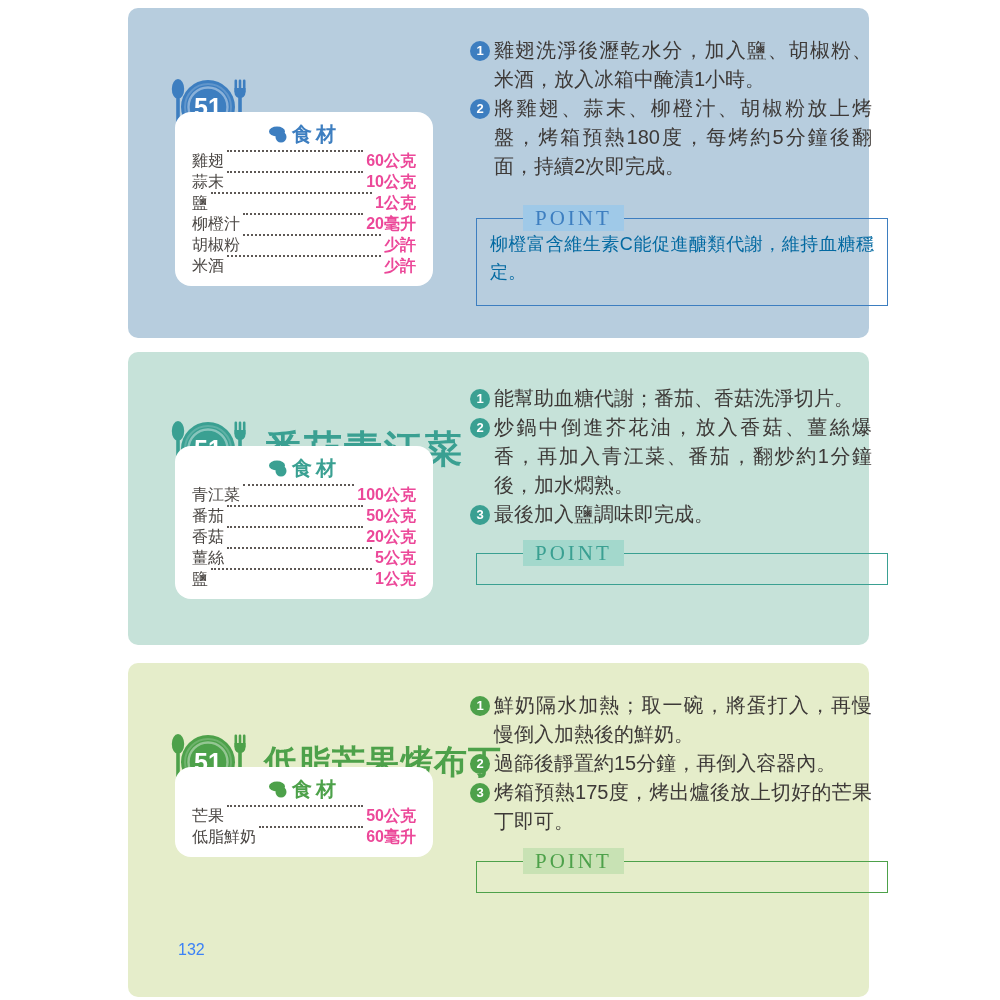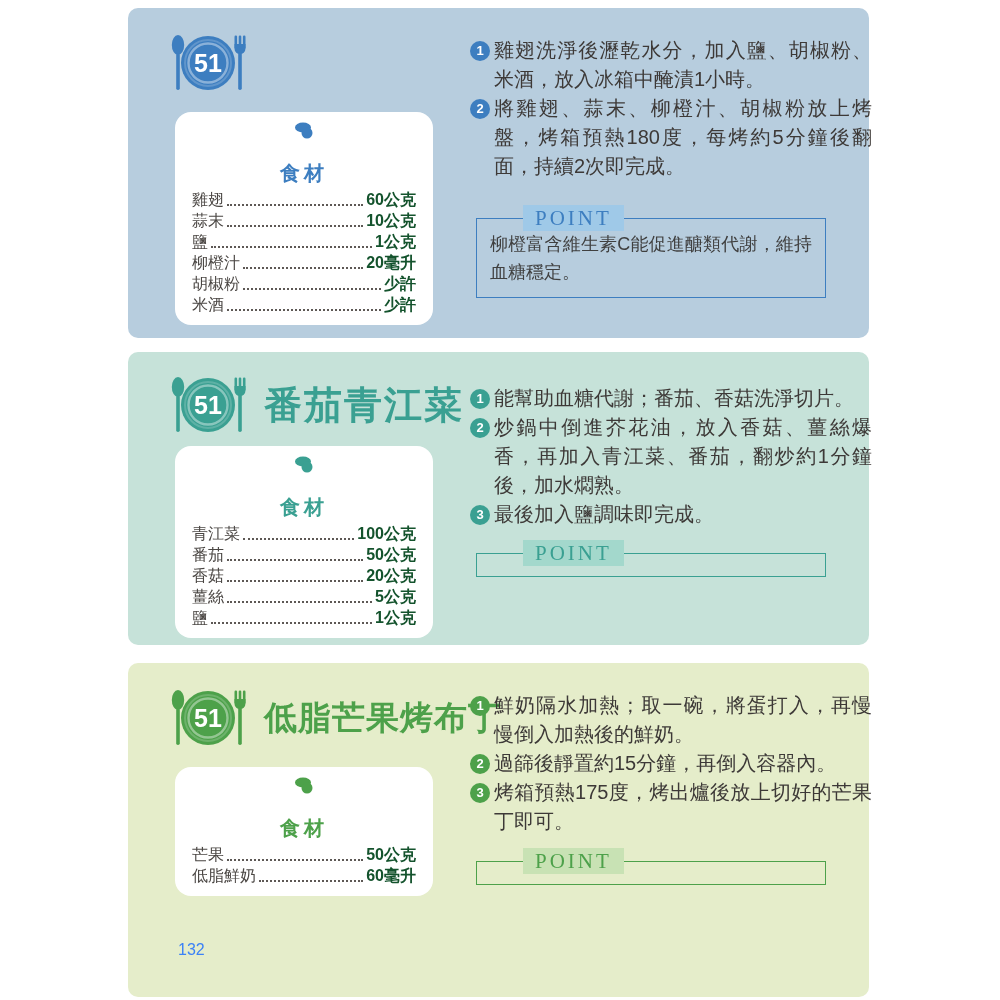--- a/index.html
+++ b/index.html
@@ -9,21 +9,21 @@
   }
   .panel{
     position:absolute;left:128px;width:741px;border-radius:10px;
     background:var(--bg);
   }
   .p1{top:8px;height:330px;}
   .p2{top:352px;height:293px;}
   .p3{top:663px;height:334px;}
 
   
-  .badge{position:absolute;left:42px;display:flex;align-items:center;}
+  .badge{position:absolute;left:42px;display:flex;align-items:center;margin-top:44px;}
   .p1 .badge{top:26px;}
   .p2 .badge{top:24px;}
   .p3 .badge{top:26px;}
   .dish-icon{width:78px;height:58px;flex:0 0 auto;}
   .dish-icon .solid{fill:var(--accent);}
   .badge-num{fill:#ffffff;font-family:"Liberation Sans",sans-serif;font-weight:bold;font-size:25px;}
   .title{
     margin:0 0 0 16px;color:var(--accent);font-weight:bold;font-size:38px;
     letter-spacing:2px;font-family:"Liberation Serif",serif;white-space:nowrap;
   }
@@ -31,60 +31,60 @@
 
   
   .ing-box{
     position:absolute;left:47px;width:258px;background:#ffffff;border-radius:16px;
     padding:10px 17px 10px 17px;box-sizing:border-box;
   }
   .p1 .ing-box{top:104px;}
   .p2 .ing-box{top:94px;}
   .p3 .ing-box{top:104px;}
   .ing-head{
-    display:flex;justify-content:center;align-items:center;gap:22px;
+    display:flex;justify-content:center;align-items:center;gap:3px;
     color:var(--accent);font-weight:bold;font-size:20px;letter-spacing:4px;
-    line-height:24px;margin-bottom:4px;flex-direction:column;
+    line-height:24px;margin-bottom:4px;
   }
   .chef-icon{width:21px;height:17px;fill:var(--accent);}
-  .ing-row{display:flex;align-items:flex-end;font-size:16px;line-height:21px;color:#4a4643;}
+  .ing-row{display:flex;align-items:flex-start;font-size:16px;line-height:21px;color:#4a4643;}
   .ing-row .dots{flex:1;border-bottom:2px dotted #5d5855;margin:0 3px 4px 3px;min-width:10px;}
-  .ing-row .amt{color:#14532d;font-weight:bold;white-space:nowrap;}
+  .ing-row .amt{color:#ec4899;font-weight:bold;white-space:nowrap;}
 
   
   .steps{position:absolute;left:342px;width:402px;}
   .p1 .steps{top:28px;}
   .p2 .steps{top:32px;}
   .p3 .steps{top:28px;}
   .step{display:flex;align-items:flex-start;}
   .step-num{
     flex:0 0 20px;height:20px;border-radius:50%;background:var(--accent);
     color:#fff;font-size:13px;font-weight:bold;text-align:center;line-height:20px;
     margin:5px 4px 0 0;
   }
   .step-text{
     font-size:20px;line-height:29px;color:#3d3937;text-align:justify;
     text-justify:inter-character;flex:1;
   }
 
   
   .point{
-    position:absolute;left:348px;width:350px;border:1px solid var(--accent);
-    padding:11px 13px 11px 13px;box-sizing:border-box;
+    position:absolute;left:348px;width:412px;border:1px solid var(--accent);
+    padding:11px 13px 19px 13px;box-sizing:border-box;
   }
   .p1 .point{top:210px;}
   .p2 .point{top:201px;}
   .p3 .point{top:198px;}
   .point-label{
     position:absolute;top:-14px;left:46px;background:var(--label-bg);
     color:var(--accent);font-family:"Liberation Serif",serif;font-size:21px;
     letter-spacing:3px;line-height:26px;padding:0 12px;
   }
   .point-text{
-    margin:0;font-size:18px;line-height:28px;color:#404040;text-align:justify;
+    margin:0;font-size:18px;line-height:28px;color:#0369a1;text-align:justify;
     text-justify:inter-character;
   }
 
   .page-num{position:absolute;left:178px;top:941px;font-size:16px;color:#3b82f6;z-index:5;}
 </style>
 </head>
 <body>
 
 <section class="panel p1" style="--bg: #b7cdde; --accent: #3d7ec0; --label-bg: #9fc9e8;">
   <div class="badge">

